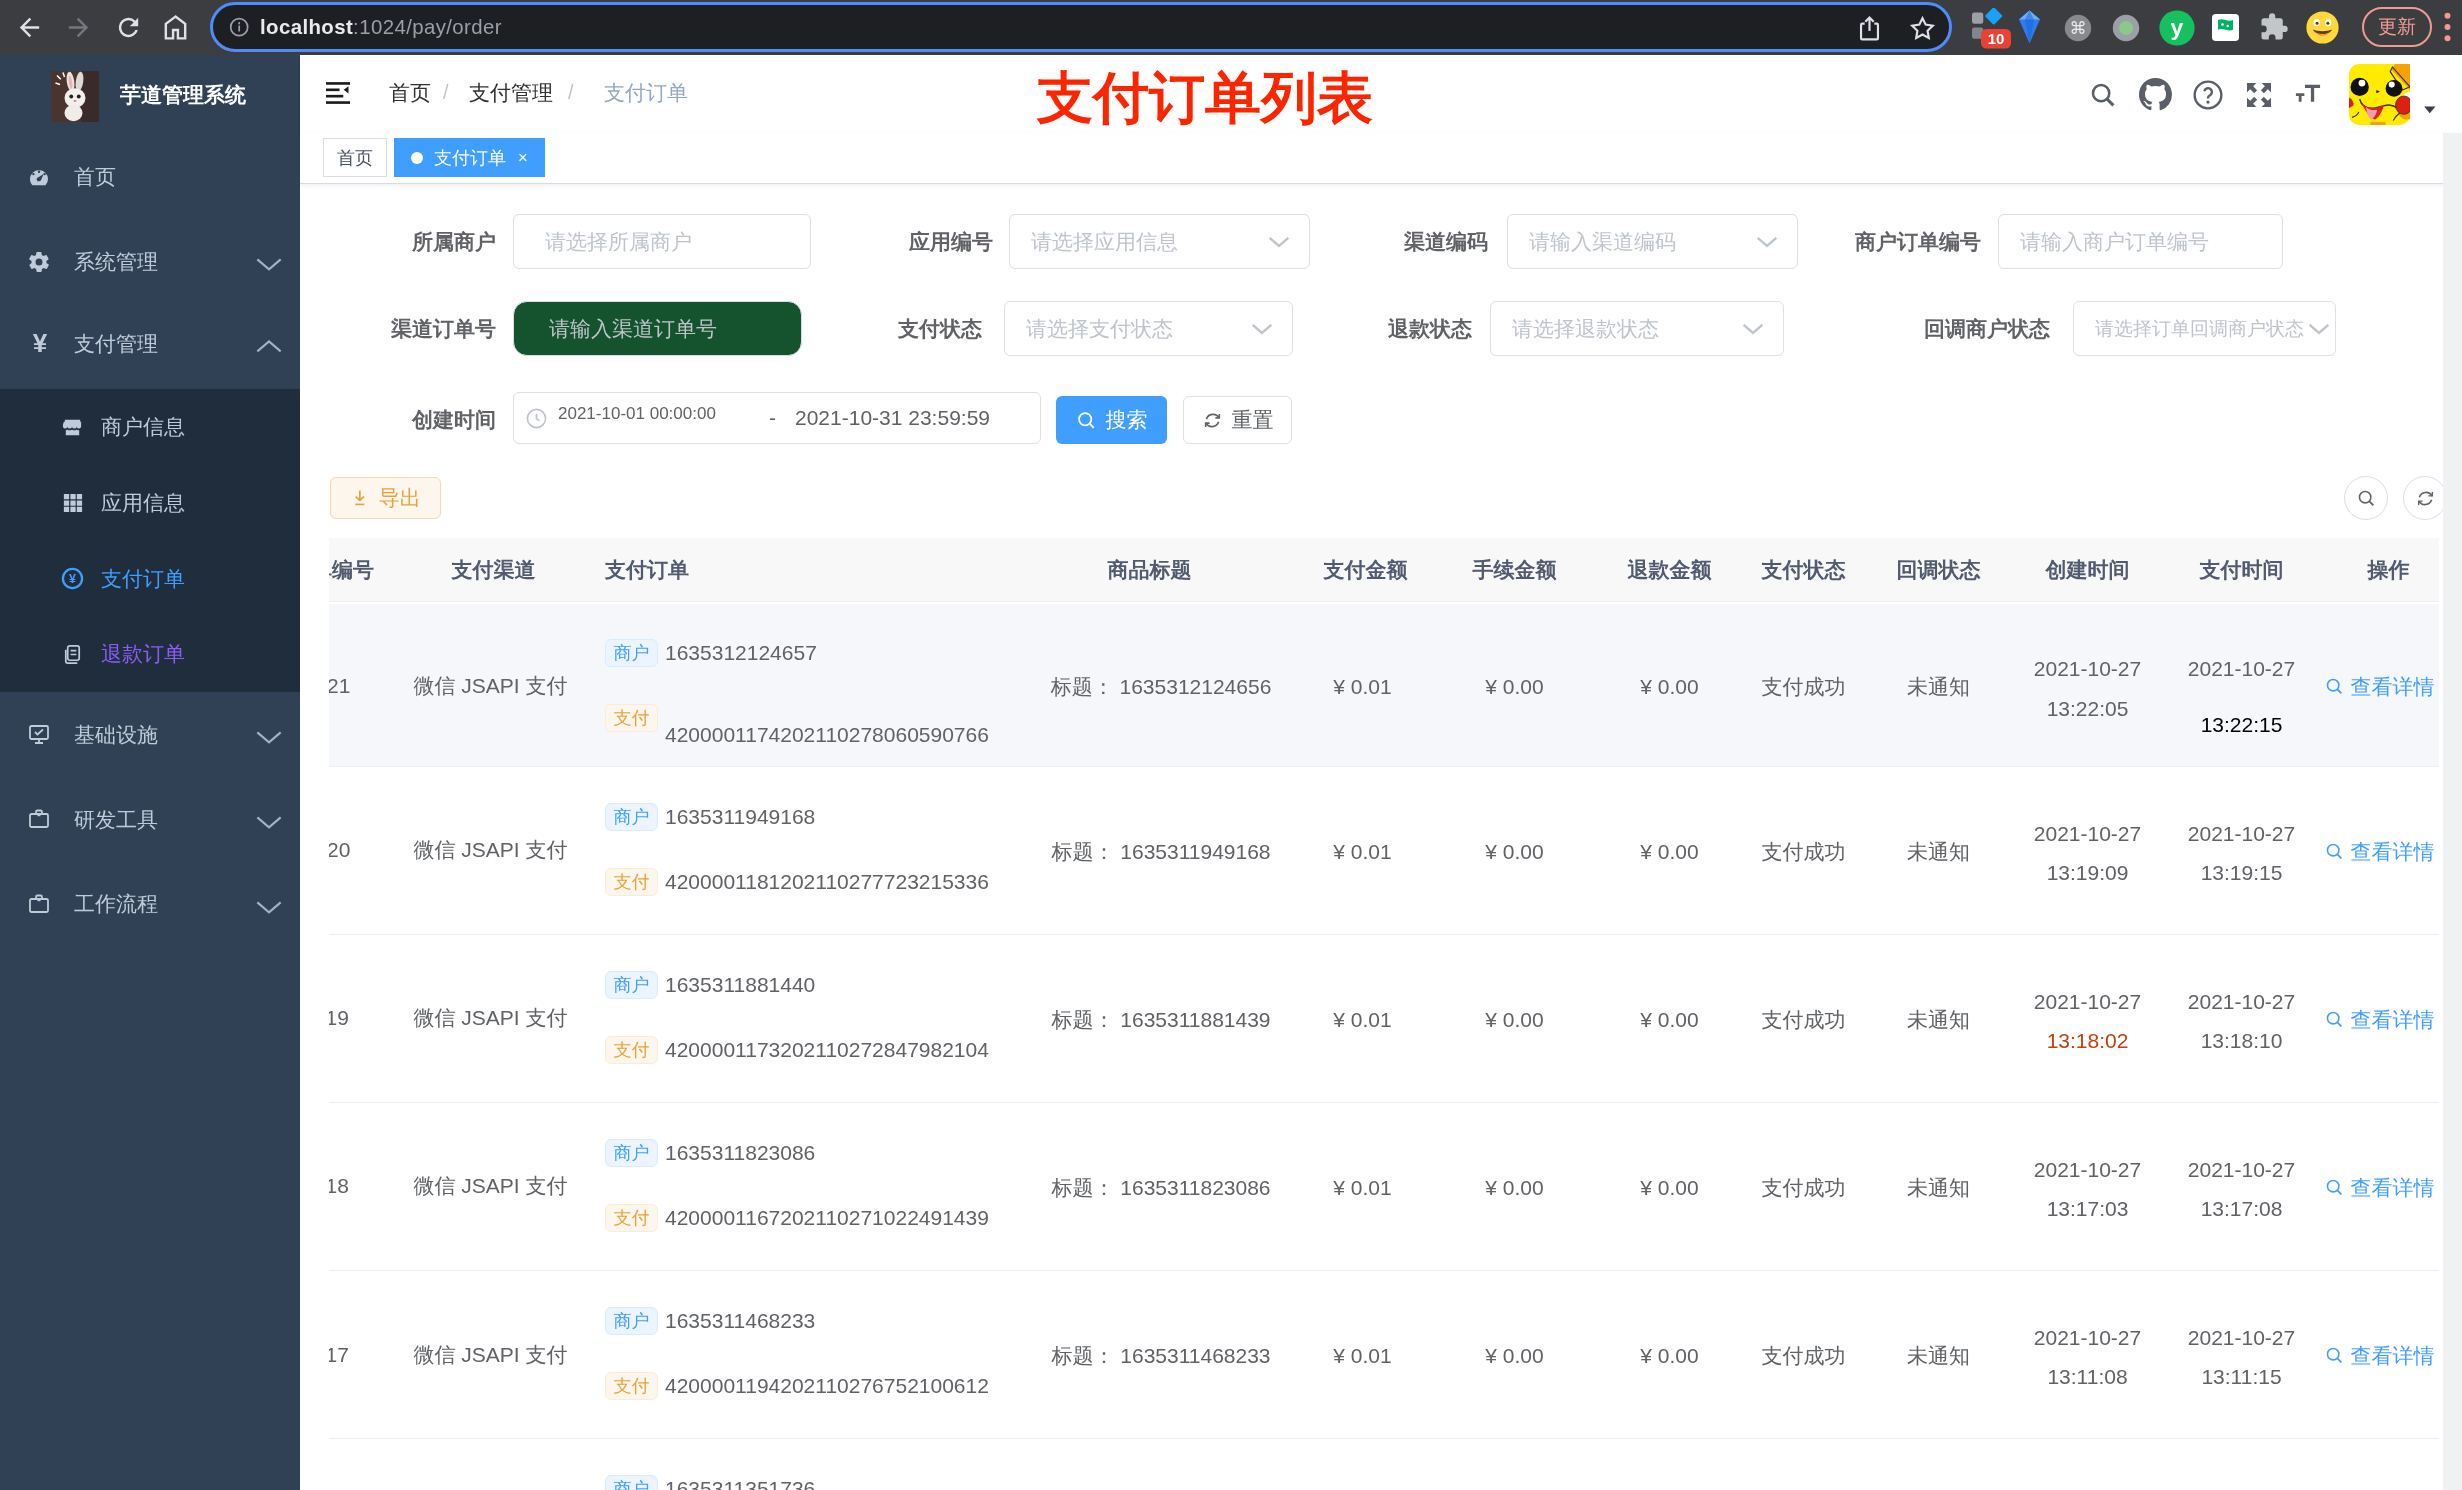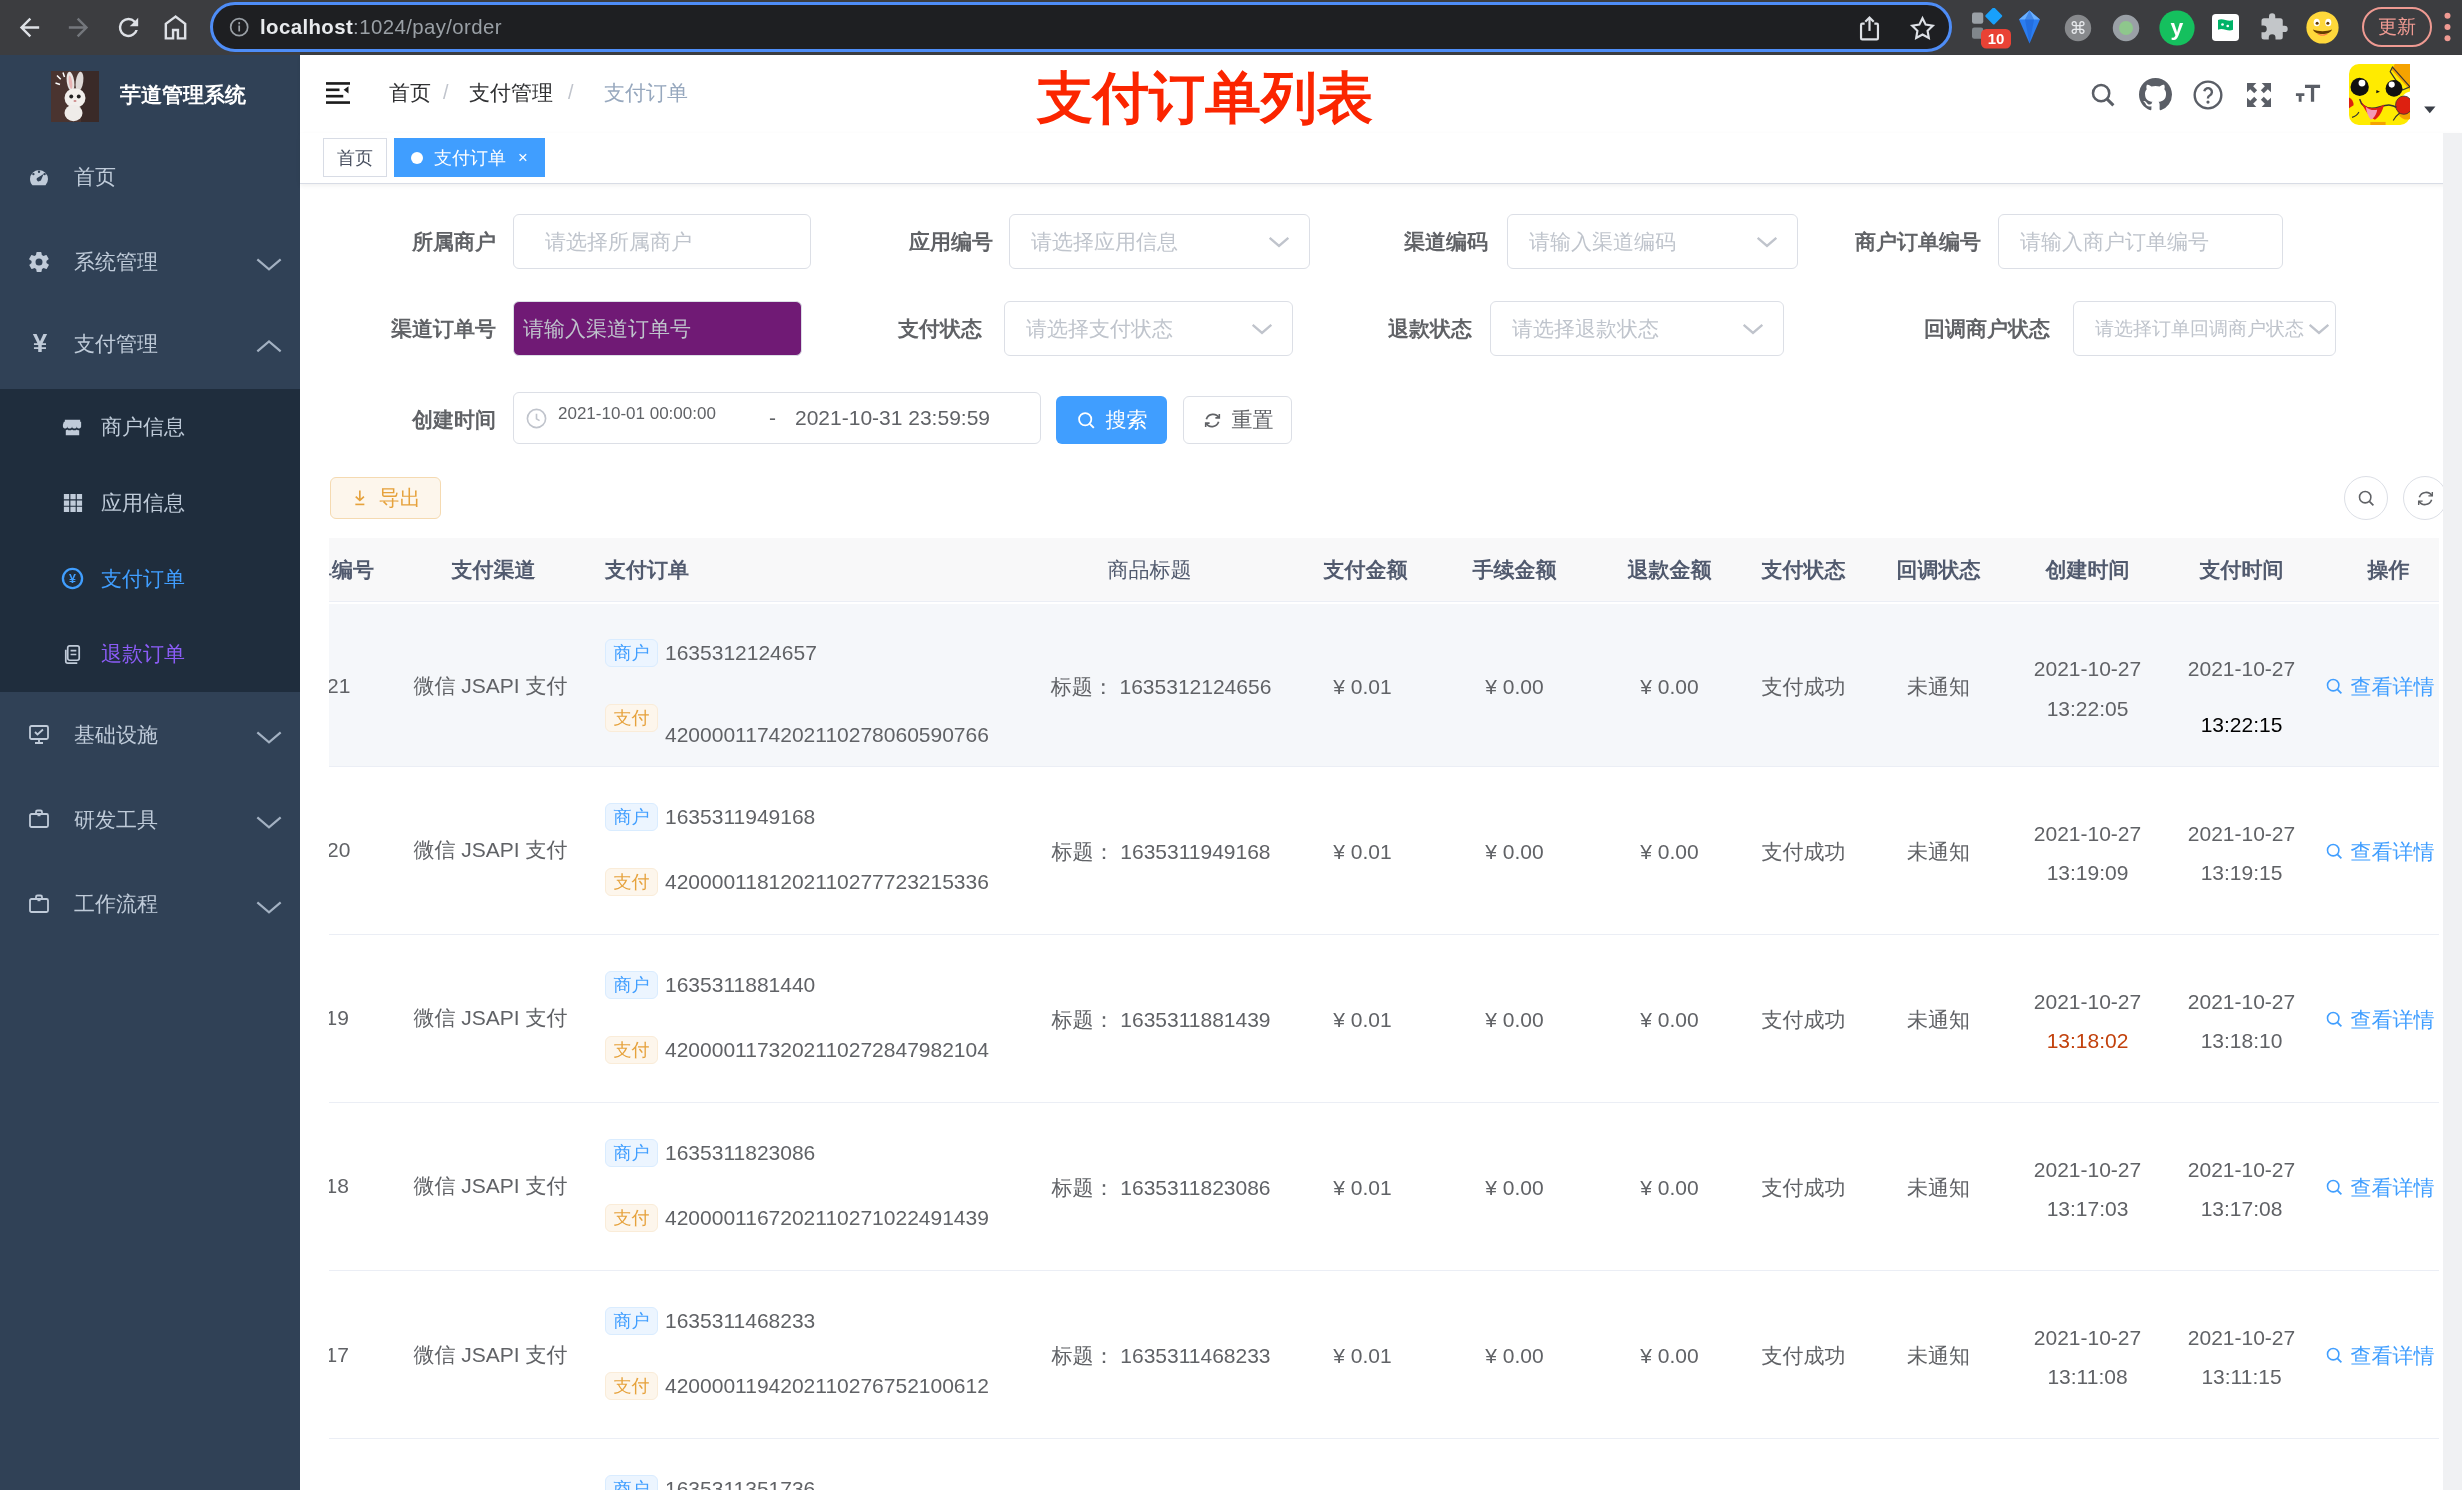--- a/index.html
+++ b/index.html
@@ -246,21 +246,21 @@
 <div class="a" style="left:1009px;top:214px;width:301px;height:55px;background:#fff;border:1.5px solid #dcdfe6;border-radius:6px;color:#bfc4cc;font-size:21px;padding-left:21px;position:absolute;display:flex;align-items:center;white-space:nowrap;overflow:hidden">请选择应用信息<svg class="a" style="right:18px;top:20.4px" width="24" height="13.6" viewBox="0 0 18 10">
       <path d="M2 2l7 6 7-6" fill="none" stroke="#c0c4cc" stroke-width="1.8"></path>
     </svg></div>
 <div class="a cl" style="right:974px;top:214px;height:55px;font-size:21px;font-weight:bold;color:#606266;justify-content:flex-end">渠道编码</div>
 <div class="a" style="left:1507px;top:214px;width:291px;height:55px;background:#fff;border:1.5px solid #dcdfe6;border-radius:6px;color:#bfc4cc;font-size:21px;padding-left:21px;position:absolute;display:flex;align-items:center;white-space:nowrap;overflow:hidden">请输入渠道编码<svg class="a" style="right:18px;top:20.4px" width="24" height="13.6" viewBox="0 0 18 10">
       <path d="M2 2l7 6 7-6" fill="none" stroke="#c0c4cc" stroke-width="1.8"></path>
     </svg></div>
 <div class="a cl" style="right:481px;top:214px;height:55px;font-size:21px;font-weight:bold;color:#606266;justify-content:flex-end">商户订单编号</div>
 <div class="a" style="left:1998px;top:214px;width:285px;height:55px;background:#fff;border:1.5px solid #dcdfe6;border-radius:6px;color:#bfc4cc;font-size:21px;padding-left:21px;position:absolute;display:flex;align-items:center;white-space:nowrap;overflow:hidden">请输入商户订单编号</div>
 <div class="a cl" style="right:1966px;top:301px;height:55px;font-size:21px;font-weight:bold;color:#606266;justify-content:flex-end">渠道订单号</div>
-<div class="a" style="left:513px;top:301px;width:289px;height:55px;background:#701a75;border:1.5px solid #dcdfe6;border-radius:6px;color:#bfc4cc;font-size:21px;padding-left:9px;position:absolute;display:flex;align-items:center;white-space:nowrap;overflow:hidden">请输入渠道订单号</div>
+<div class="a" style="left:513px;top:301px;width:289px;height:55px;background:#14532d;border:1.5px solid #dcdfe6;border-radius:14px;color:#bfc4cc;font-size:21px;padding-left:35px;position:absolute;display:flex;align-items:center;white-space:nowrap;overflow:hidden">请输入渠道订单号</div>
 <div class="a cl" style="right:1480px;top:301px;height:55px;font-size:21px;font-weight:bold;color:#606266;justify-content:flex-end">支付状态</div>
 <div class="a" style="left:1004px;top:301px;width:289px;height:55px;background:#fff;border:1.5px solid #dcdfe6;border-radius:6px;color:#bfc4cc;font-size:21px;padding-left:21px;position:absolute;display:flex;align-items:center;white-space:nowrap;overflow:hidden">请选择支付状态<svg class="a" style="right:18px;top:20.4px" width="24" height="13.6" viewBox="0 0 18 10">
       <path d="M2 2l7 6 7-6" fill="none" stroke="#c0c4cc" stroke-width="1.8"></path>
     </svg></div>
 <div class="a cl" style="right:990px;top:301px;height:55px;font-size:21px;font-weight:bold;color:#606266;justify-content:flex-end">退款状态</div>
 <div class="a" style="left:1490px;top:301px;width:294px;height:55px;background:#fff;border:1.5px solid #dcdfe6;border-radius:6px;color:#bfc4cc;font-size:21px;padding-left:21px;position:absolute;display:flex;align-items:center;white-space:nowrap;overflow:hidden">请选择退款状态<svg class="a" style="right:18px;top:20.4px" width="24" height="13.6" viewBox="0 0 18 10">
       <path d="M2 2l7 6 7-6" fill="none" stroke="#c0c4cc" stroke-width="1.8"></path>
     </svg></div>
 <div class="a cl" style="right:412px;top:301px;height:55px;font-size:21px;font-weight:bold;color:#606266;justify-content:flex-end">回调商户状态</div>
 <div class="a" style="left:2073px;top:301px;width:263px;height:55px;background:#fff;border:1.5px solid #dcdfe6;border-radius:6px;color:#bfc4cc;font-size:19px;padding-left:21px;position:absolute;display:flex;align-items:center;white-space:nowrap;overflow:hidden">请选择订单回调商户状态<svg class="a" style="right:4.5px;top:20.4px" width="24" height="13.6" viewBox="0 0 18 10">
@@ -304,21 +304,21 @@
         <path d="M19.8 4.5V9h-4.5M4.2 19.5V15h4.5" stroke-width="1.6"></path>
       </g>
     </svg>
   </div>
 <div class="a" style="left:329px;top:538px;width:2110px;height:953px;overflow:hidden">
     <div style="position:relative;width:100%;height:100%">
 <div class="a" style="left:0;top:0;width:2110px;height:64px;background:#f8f8f9;border-bottom:1.5px solid #ebeef5"></div>
 <div class="a cl" style="left:-18px;top:0;height:64px;font-size:21px;font-weight:bold;color:#515a6e">单编号</div>
 <div class="a cc" style="left:51px;width:227px;top:0;height:64px;font-size:21px;font-weight:bold;color:#515a6e">支付渠道</div>
 <div class="a cl" style="left:276px;top:0;height:64px;font-size:21px;font-weight:bold;color:#515a6e">支付订单</div>
-<div class="a cc" style="left:707px;width:227px;top:0;height:64px;font-size:21px;font-weight:normal;color:#515a6e">商品标题</div>
+<div class="a cc" style="left:707px;width:227px;top:0;height:64px;font-size:21px;font-weight:bold;color:#515a6e">商品标题</div>
 <div class="a cc" style="left:923px;width:227px;top:0;height:64px;font-size:21px;font-weight:bold;color:#515a6e">支付金额</div>
 <div class="a cc" style="left:1072px;width:227px;top:0;height:64px;font-size:21px;font-weight:bold;color:#515a6e">手续金额</div>
 <div class="a cc" style="left:1227px;width:227px;top:0;height:64px;font-size:21px;font-weight:bold;color:#515a6e">退款金额</div>
 <div class="a cc" style="left:1361px;width:227px;top:0;height:64px;font-size:21px;font-weight:bold;color:#515a6e">支付状态</div>
 <div class="a cc" style="left:1496px;width:227px;top:0;height:64px;font-size:21px;font-weight:bold;color:#515a6e">回调状态</div>
 <div class="a cc" style="left:1645px;width:227px;top:0;height:64px;font-size:21px;font-weight:bold;color:#515a6e">创建时间</div>
 <div class="a cc" style="left:1799px;width:227px;top:0;height:64px;font-size:21px;font-weight:bold;color:#515a6e">支付时间</div>
 <div class="a cc" style="left:1999px;width:121px;top:0;height:64px;font-size:21px;font-weight:bold;color:#515a6e">操作</div>
 <div class="a" style="left:0;top:66px;width:2110px;height:163px;background:#f5f7fa;border-bottom:1.5px solid #ebeef5"></div>
 <div class="a cl" style="left:-13.6px;top:125px;height:45px;font-size:21px;color:#606266">121</div>

